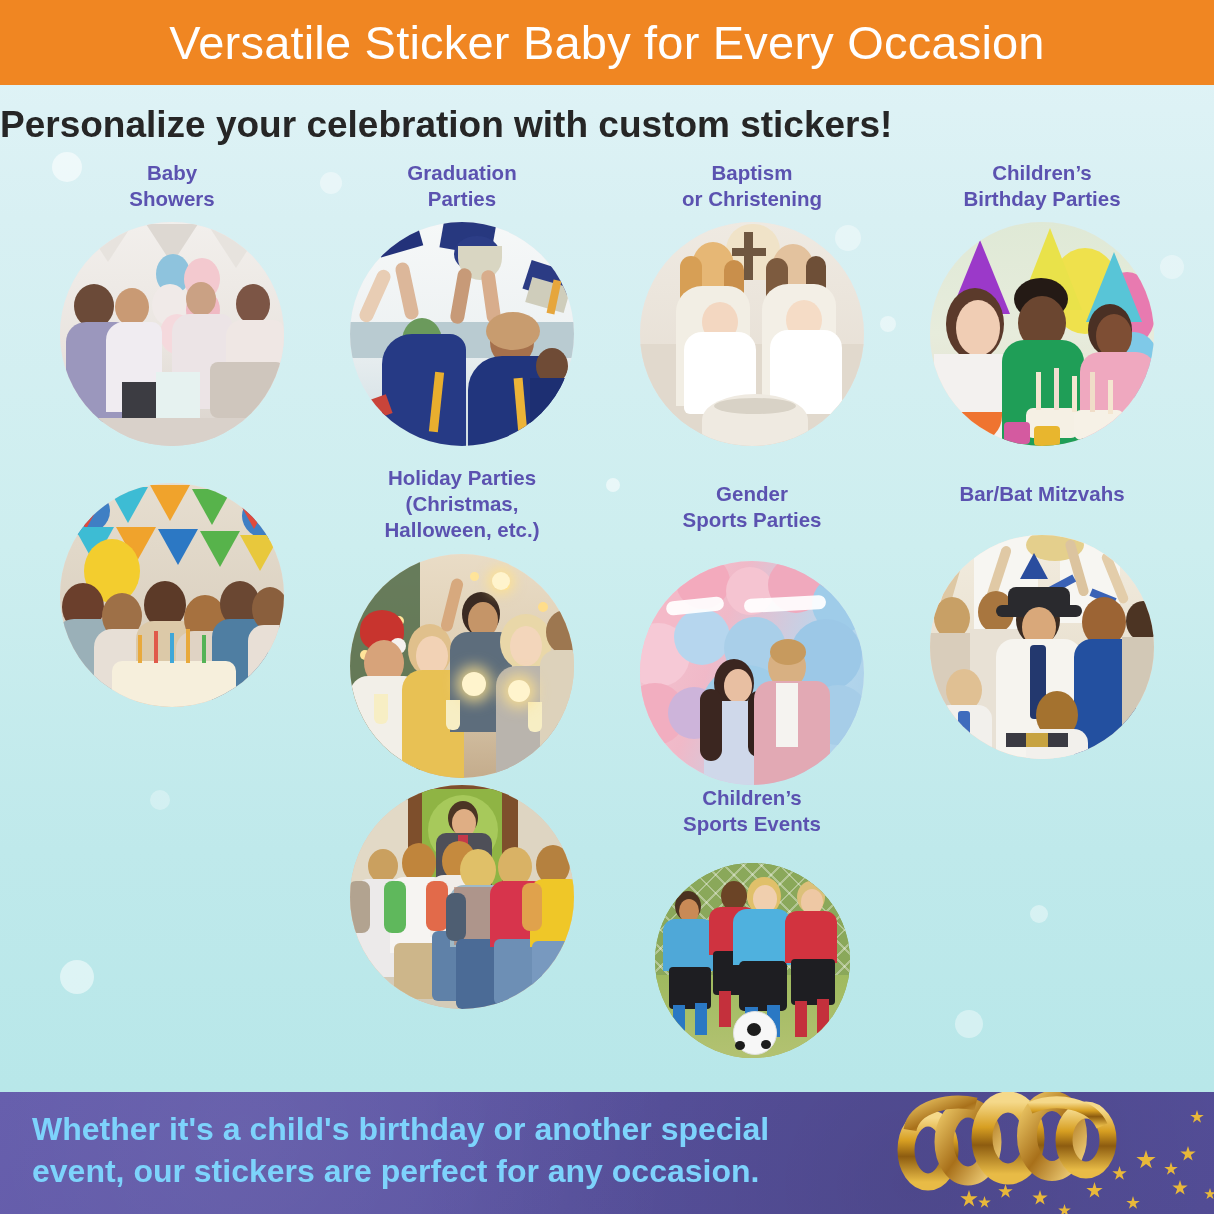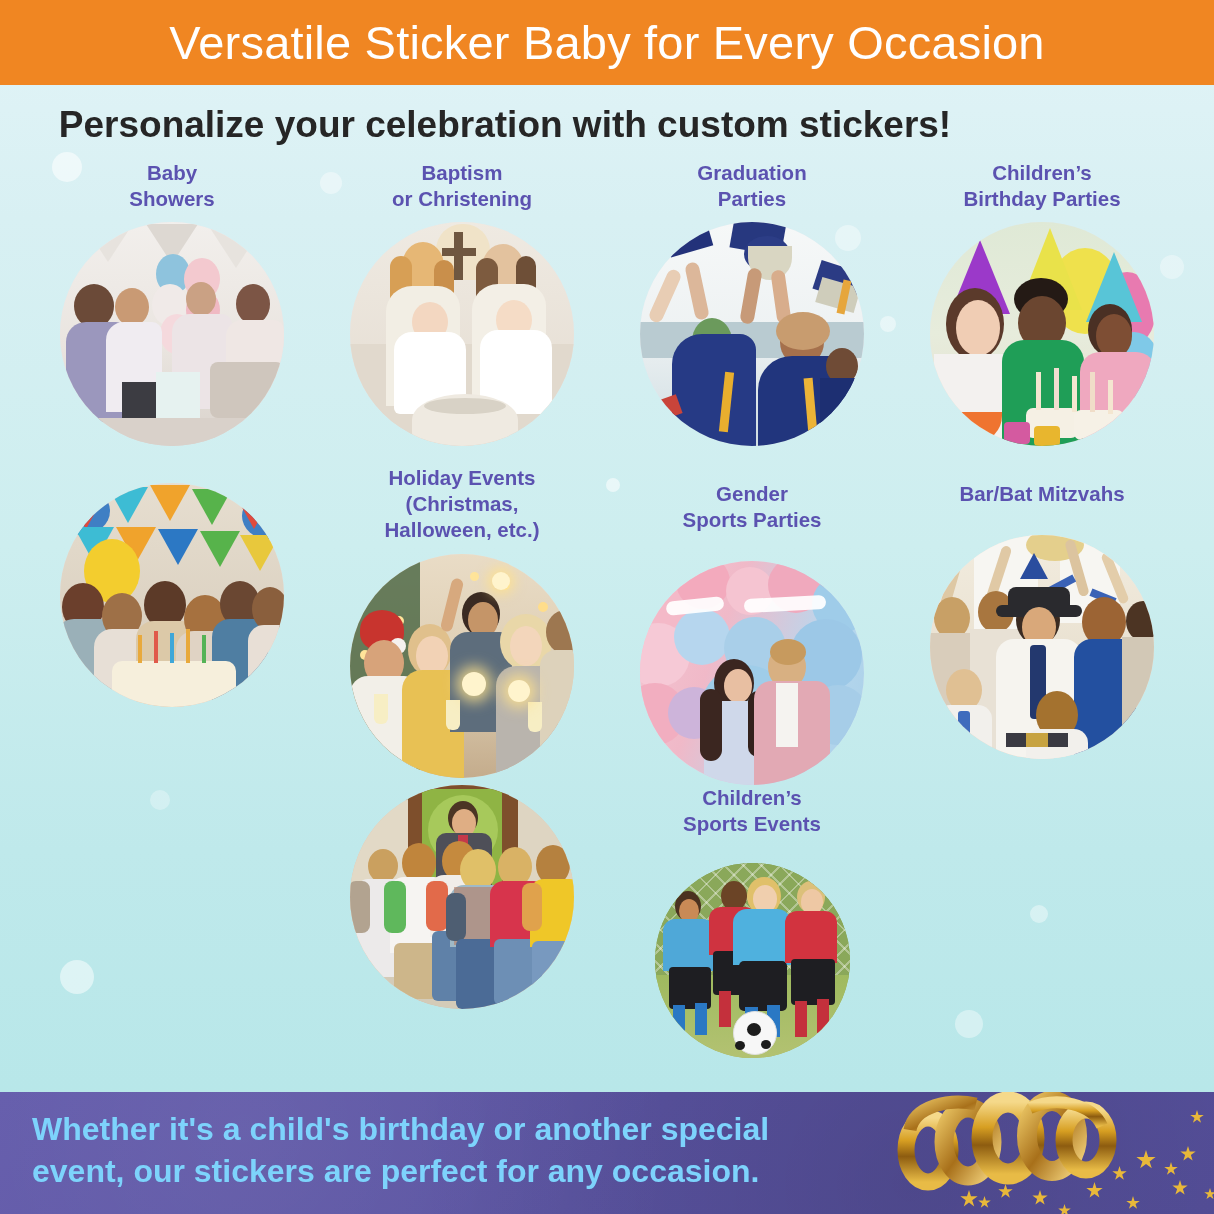--- a/index.html
+++ b/index.html
@@ -43,21 +43,20 @@
   }
 
   
   .subtitle-wrap {
     position: absolute;
     left: 0; top: 94px;
     width: 1010px;
     height: 60px;
     display: flex;
     align-items: center;
-    justify-content: center;
   }
   .subtitle {
     color: #262626;
     font-size: 37px;
     font-weight: bold;
     line-height: 1;
     white-space: nowrap;
   }
 
   
@@ -208,48 +207,20 @@
             <div class="bar" style="left:46px; top:100px; width:56px; height:90px; background:#f0ecf1; border-radius:18px 10px 0 0;"></div>
             <div class="blob" style="left:118px; top:58px; width:32px; height:36px; background:#d2a487; opacity:0;"></div>
             <div class="blob" style="left:126px; top:60px; width:30px; height:34px; background:#caa184;"></div>
             <div class="bar" style="left:112px; top:92px; width:60px; height:95px; background:#ece4e6; border-radius:18px 10px 0 0;"></div>
             <div class="blob" style="left:176px; top:62px; width:34px; height:40px; background:#7c5545;"></div>
             <div class="bar" style="left:166px; top:98px; width:58px; height:92px; background:#efe7e4; border-radius:16px 10px 0 0;"></div>
             <div class="bar" style="left:150px; top:140px; width:74px; height:56px; background:#cfc6bd; border-radius:8px;"></div>
             <div class="bar" style="left:62px; top:160px; width:48px; height:52px; background:#3c3c42;"></div>
             <div class="bar" style="left:96px; top:150px; width:44px; height:60px; background:#e6f2f0;"></div>
             <div class="bar" style="left:0; top:196px; width:224px; height:28px; background:#d9d1ca;"></div>
-          </div>
-        </div>
-      </div>
-
-      <div class="cell">
-        <div class="cell-label">Baptism
-or Christening</div>
-        <div class="photo wide">
-          <div class="photo-inner">
-            <div class="bar" style="inset:0; background:linear-gradient(180deg,#efeae2 0%,#e8e1d7 60%,#ded6ca 100%);"></div>
-            <div class="bar" style="left:86px; top:2px; width:54px; height:56px; background:#f0e3c8; border-radius:26px 26px 0 0;"></div>
-            <div class="bar" style="left:104px; top:10px; width:9px; height:48px; background:#6f5740;"></div>
-            <div class="bar" style="left:92px; top:26px; width:34px; height:8px; background:#6f5740;"></div>
-            <div class="bar" style="left:0; top:122px; width:224px; height:102px; background:#e1d9cd;"></div>
-            <div class="blob" style="left:52px; top:20px; width:42px; height:48px; background:#e6b775;"></div>
-            <div class="bar" style="left:40px; top:34px; width:22px; height:78px; background:#d79f55; border-radius:11px;"></div>
-            <div class="bar" style="left:84px; top:38px; width:20px; height:74px; background:#c98f4b; border-radius:10px;"></div>
-            <div class="bar" style="left:36px; top:64px; width:74px; height:120px; background:#f2eee4; border-radius:26px 22px 0 0;"></div>
-            <div class="blob" style="left:132px; top:22px; width:42px; height:48px; background:#e3c29e;"></div>
-            <div class="bar" style="left:126px; top:36px; width:22px; height:72px; background:#7d5b3f; border-radius:11px;"></div>
-            <div class="bar" style="left:166px; top:34px; width:20px; height:70px; background:#6e4f37; border-radius:10px;"></div>
-            <div class="bar" style="left:122px; top:62px; width:74px; height:122px; background:#f3efe6; border-radius:26px 22px 0 0;"></div>
-            <div class="blob" style="left:62px; top:80px; width:36px; height:40px; background:#f3d7c1;"></div>
-            <div class="bar" style="left:44px; top:110px; width:72px; height:82px; background:#ffffff; border-radius:18px 18px 6px 6px;"></div>
-            <div class="blob" style="left:146px; top:78px; width:36px; height:40px; background:#f5dcc6;"></div>
-            <div class="bar" style="left:130px; top:108px; width:72px; height:84px; background:#ffffff; border-radius:18px 18px 6px 6px;"></div>
-            <div class="bar" style="left:62px; top:172px; width:106px; height:52px; background:#efeae1; border-radius:50% 50% 14px 14px;"></div>
-            <div class="bar" style="left:74px; top:176px; width:82px; height:16px; background:#d8d2c6; border-radius:50%;"></div>
           </div>
         </div>
       </div>
 
       <div class="cell">
         <div class="cell-label">Graduation
 Parties</div>
         <div class="photo wide">
           <div class="photo-inner">
             <div class="bar" style="inset:0; background:linear-gradient(180deg,#f6f8f8 0%,#eef2f3 48%,#cfdde2 100%);"></div>
@@ -269,20 +240,48 @@
             <div class="blob" style="left:60px; top:120px; width:40px; height:46px; background:#8d6348;"></div>
             <div class="bar" style="left:32px; top:112px; width:84px; height:112px; background:#263a85; border-radius:30px 16px 0 0;"></div>
             <div class="blob" style="left:140px; top:96px; width:44px; height:48px; background:#a5704c;"></div>
             <div class="blob" style="left:136px; top:90px; width:54px; height:38px; background:#c89c6f;"></div>
             <div class="bar" style="left:118px; top:134px; width:96px; height:90px; background:#21357d; border-radius:34px 18px 0 0;"></div>
             <div class="bar" style="left:82px; top:150px; width:9px; height:60px; background:#e8ae2e; transform:rotate(6deg);"></div>
             <div class="bar" style="left:166px; top:156px; width:9px; height:56px; background:#edb437; transform:rotate(-5deg);"></div>
             <div class="blob" style="left:186px; top:126px; width:32px; height:36px; background:#6f4b36;"></div>
             <div class="bar" style="left:180px; top:156px; width:44px; height:68px; background:#1d2f72;"></div>
             <div class="bar" style="left:14px; top:176px; width:26px; height:20px; background:#c9443a; transform:rotate(-20deg);"></div>
+          </div>
+        </div>
+      </div>
+
+      <div class="cell">
+        <div class="cell-label">Baptism
+or Christening</div>
+        <div class="photo wide">
+          <div class="photo-inner">
+            <div class="bar" style="inset:0; background:linear-gradient(180deg,#efeae2 0%,#e8e1d7 60%,#ded6ca 100%);"></div>
+            <div class="bar" style="left:86px; top:2px; width:54px; height:56px; background:#f0e3c8; border-radius:26px 26px 0 0;"></div>
+            <div class="bar" style="left:104px; top:10px; width:9px; height:48px; background:#6f5740;"></div>
+            <div class="bar" style="left:92px; top:26px; width:34px; height:8px; background:#6f5740;"></div>
+            <div class="bar" style="left:0; top:122px; width:224px; height:102px; background:#e1d9cd;"></div>
+            <div class="blob" style="left:52px; top:20px; width:42px; height:48px; background:#e6b775;"></div>
+            <div class="bar" style="left:40px; top:34px; width:22px; height:78px; background:#d79f55; border-radius:11px;"></div>
+            <div class="bar" style="left:84px; top:38px; width:20px; height:74px; background:#c98f4b; border-radius:10px;"></div>
+            <div class="bar" style="left:36px; top:64px; width:74px; height:120px; background:#f2eee4; border-radius:26px 22px 0 0;"></div>
+            <div class="blob" style="left:132px; top:22px; width:42px; height:48px; background:#e3c29e;"></div>
+            <div class="bar" style="left:126px; top:36px; width:22px; height:72px; background:#7d5b3f; border-radius:11px;"></div>
+            <div class="bar" style="left:166px; top:34px; width:20px; height:70px; background:#6e4f37; border-radius:10px;"></div>
+            <div class="bar" style="left:122px; top:62px; width:74px; height:122px; background:#f3efe6; border-radius:26px 22px 0 0;"></div>
+            <div class="blob" style="left:62px; top:80px; width:36px; height:40px; background:#f3d7c1;"></div>
+            <div class="bar" style="left:44px; top:110px; width:72px; height:82px; background:#ffffff; border-radius:18px 18px 6px 6px;"></div>
+            <div class="blob" style="left:146px; top:78px; width:36px; height:40px; background:#f5dcc6;"></div>
+            <div class="bar" style="left:130px; top:108px; width:72px; height:84px; background:#ffffff; border-radius:18px 18px 6px 6px;"></div>
+            <div class="bar" style="left:62px; top:172px; width:106px; height:52px; background:#efeae1; border-radius:50% 50% 14px 14px;"></div>
+            <div class="bar" style="left:74px; top:176px; width:82px; height:16px; background:#d8d2c6; border-radius:50%;"></div>
           </div>
         </div>
       </div>
 
       <div class="cell">
         <div class="cell-label">Children’s
 Birthday Parties</div>
         <div class="photo wide">
           <div class="photo-inner">
             <div class="bar" style="inset:0; background:linear-gradient(180deg,#dfe9d6 0%,#e7ecdc 50%,#e3dccb 100%);"></div>
@@ -352,21 +351,21 @@
             <div class="bar" style="left:78px; top:152px; width:4px; height:28px; background:#e8a93c;"></div>
             <div class="bar" style="left:94px; top:148px; width:4px; height:32px; background:#e05a4a;"></div>
             <div class="bar" style="left:110px; top:150px; width:4px; height:30px; background:#3fa7d8;"></div>
             <div class="bar" style="left:126px; top:146px; width:4px; height:34px; background:#e8a93c;"></div>
             <div class="bar" style="left:142px; top:152px; width:4px; height:28px; background:#55b356;"></div>
           </div>
         </div>
       </div>
 
       <div class="cell">
-        <div class="cell-label">Holiday Events
+        <div class="cell-label">Holiday Parties
 (Christmas,
 Halloween, etc.)</div>
         <div class="photo wide">
           <div class="photo-inner">
             <div class="bar" style="inset:0; background:linear-gradient(180deg,#e9dcc6 0%,#ddcdb2 55%,#c4ac8c 100%);"></div>
             <div class="bar" style="left:0; top:0; width:70px; height:224px; background:#3c5c38; opacity:0.75;"></div>
             <div class="blob" style="left:18px; top:30px; width:10px; height:10px; background:#ffe49a;"></div>
             <div class="blob" style="left:44px; top:62px; width:10px; height:10px; background:#ffe49a;"></div>
             <div class="blob" style="left:10px; top:96px; width:10px; height:10px; background:#ffe49a;"></div>
             <div class="blob" style="left:150px; top:26px; width:10px; height:10px; background:#ffe49a;"></div>

